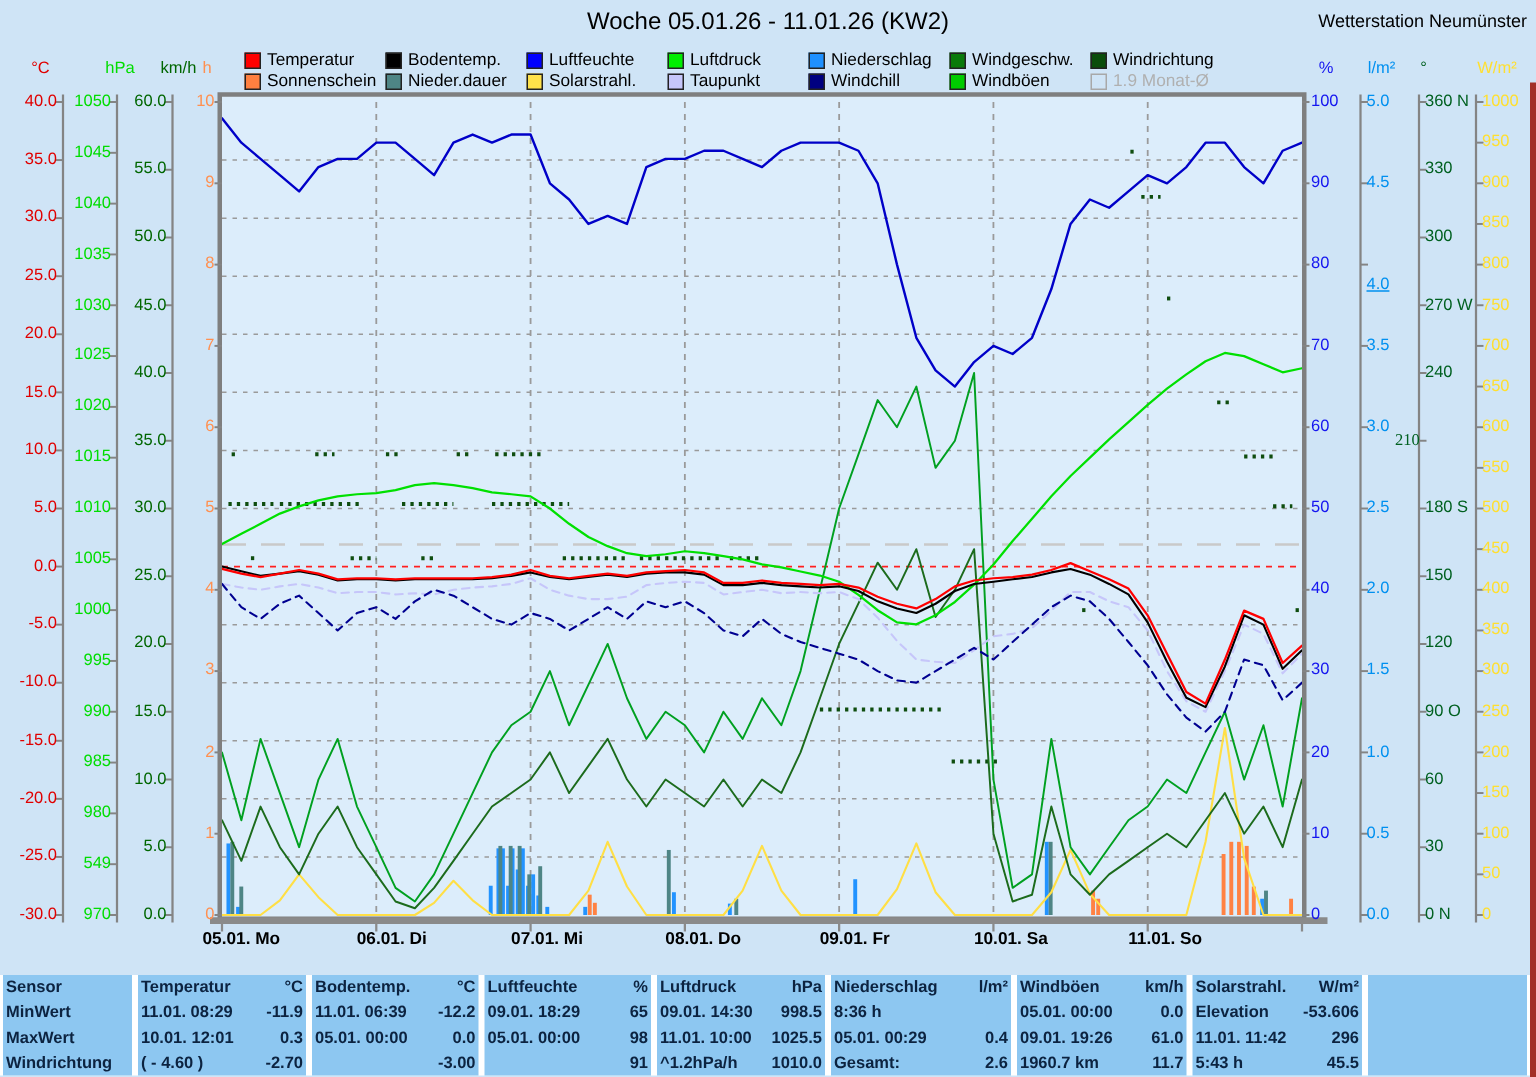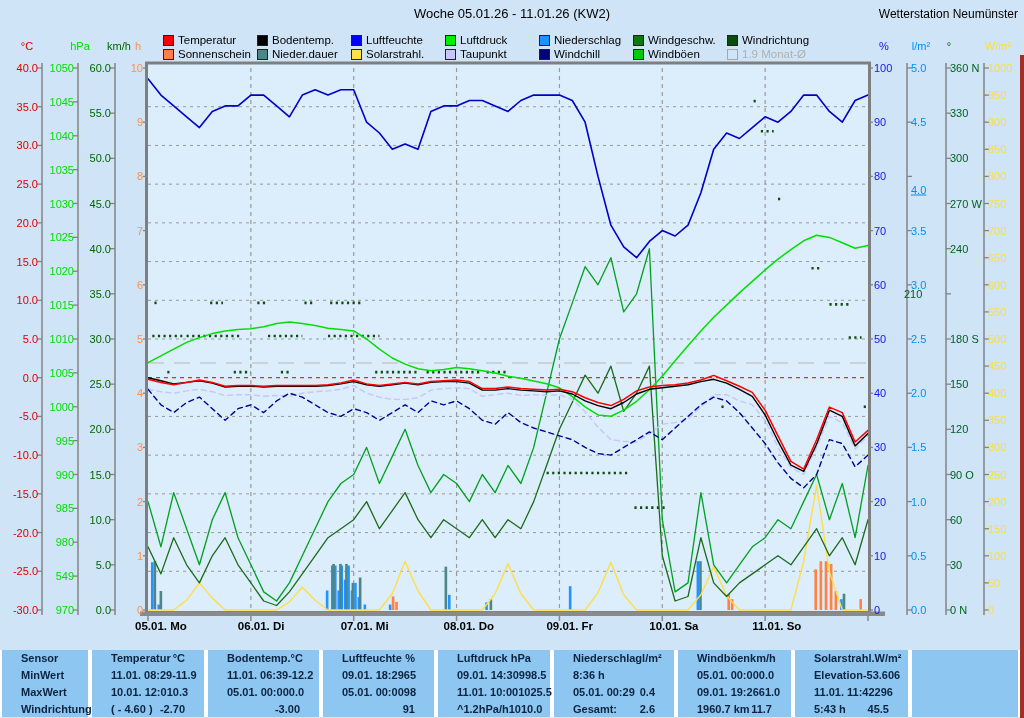--- a/index.html
+++ b/index.html
@@ -4,21 +4,21 @@
 <style>
   html,body{margin:0;padding:0;}
   body{
     width:1024px;height:718px;position:relative;overflow:hidden;
     background:#cfe4f6;
     font-family:"Liberation Sans", sans-serif;
     -webkit-font-smoothing:antialiased;
   }
   #page-title{
     position:absolute;top:6px;left:0;width:1024px;text-align:center;
-    font-size:13px;color:#000;
+    font-size:16px;color:#000;
   }
   #station-name{
     position:absolute;top:7px;right:6px;font-size:12px;color:#000;
   }
   #chart-svg{position:absolute;left:0;top:0;}
   .axlab{
     position:absolute;font-size:11px;line-height:11px;white-space:nowrap;
     transform:translateY(-50%);
   }
   .axlab.left{text-align:right;}
@@ -37,21 +37,21 @@
   }
   #stats-table{
     position:absolute;left:0;top:650px;width:1024px;height:67px;background:#ffffff;
   }
   .tpanel{
     position:absolute;top:0;height:67px;background:#8dc7f1;
     display:flex;flex-direction:column;box-sizing:border-box;
   }
   .trow{
     height:16.75px;display:flex;justify-content:space-between;align-items:center;
-    padding:0 19px;font-size:11px;font-weight:bold;color:#0c2340;white-space:nowrap;
+    padding:0 2px;font-size:11px;font-weight:bold;color:#0c2340;white-space:nowrap;
   }
   #right-strip{
     position:absolute;right:0;top:55px;width:4px;height:663px;background:#a33028;
   }
 </style>
 </head>
 <body>
 
 <div id="page-title">Woche 05.01.26 - 11.01.26 (KW2)</div>
 <div id="station-name">Wetterstation Neumünster</div>
@@ -423,21 +423,21 @@
     <div class="axlab" style="top: 447.4px; left: 911px; color: rgb(0, 144, 240);">1.5</div>
     <div class="axlab" style="top: 501.6px; left: 911px; color: rgb(0, 144, 240);">1.0</div>
     <div class="axlab" style="top: 555.8px; left: 911px; color: rgb(0, 144, 240);">0.5</div>
     <div class="axlab" style="top: 610px; left: 911px; color: rgb(0, 144, 240);">0.0</div>
     <div class="axtitle" style="left: 921px; top: 46px; color: rgb(0, 144, 240);">l/m²</div>
     <div class="axlab" style="top: 68px; left: 950px; color: rgb(0, 96, 32);">360 N</div>
     <div class="axlab" style="top: 113.167px; left: 950px; color: rgb(0, 96, 32);">330</div>
     <div class="axlab" style="top: 158.333px; left: 950px; color: rgb(0, 96, 32);">300</div>
     <div class="axlab" style="top: 203.5px; left: 950px; color: rgb(0, 96, 32);">270 W</div>
     <div class="axlab" style="top: 248.667px; left: 950px; color: rgb(0, 96, 32);">240</div>
-    <div class="axlab" style="top: 293.833px; left: 904px; color: rgb(0, 96, 32);">210</div>
+    <div class="axlab" style="top: 293.833px; left: 930px; color: rgb(0, 96, 32); font-family: Liberation Serif, serif;">210</div>
     <div class="axlab" style="top: 339px; left: 950px; color: rgb(0, 96, 32);">180 S</div>
     <div class="axlab" style="top: 384.167px; left: 950px; color: rgb(0, 96, 32);">150</div>
     <div class="axlab" style="top: 429.333px; left: 950px; color: rgb(0, 96, 32);">120</div>
     <div class="axlab" style="top: 474.5px; left: 950px; color: rgb(0, 96, 32);">90 O</div>
     <div class="axlab" style="top: 519.667px; left: 950px; color: rgb(0, 96, 32);">60</div>
     <div class="axlab" style="top: 564.833px; left: 950px; color: rgb(0, 96, 32);">30</div>
     <div class="axlab" style="top: 610px; left: 950px; color: rgb(0, 96, 32);">0 N</div>
     <div class="axtitle" style="left: 949px; top: 46px; color: rgb(0, 96, 32);">°</div>
     <div class="axlab" style="top: 68px; left: 988px; color: rgb(255, 223, 48);">1000</div>
     <div class="axlab" style="top: 95.1px; left: 988px; color: rgb(255, 223, 48);">950</div>

